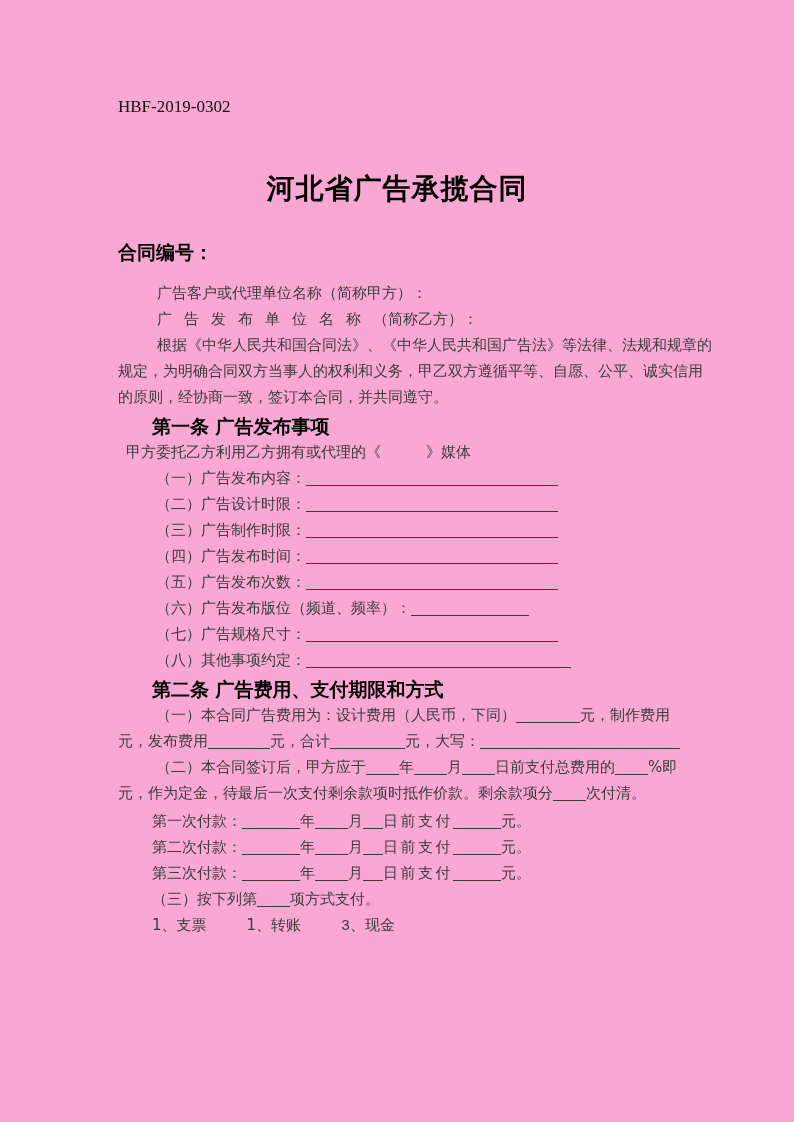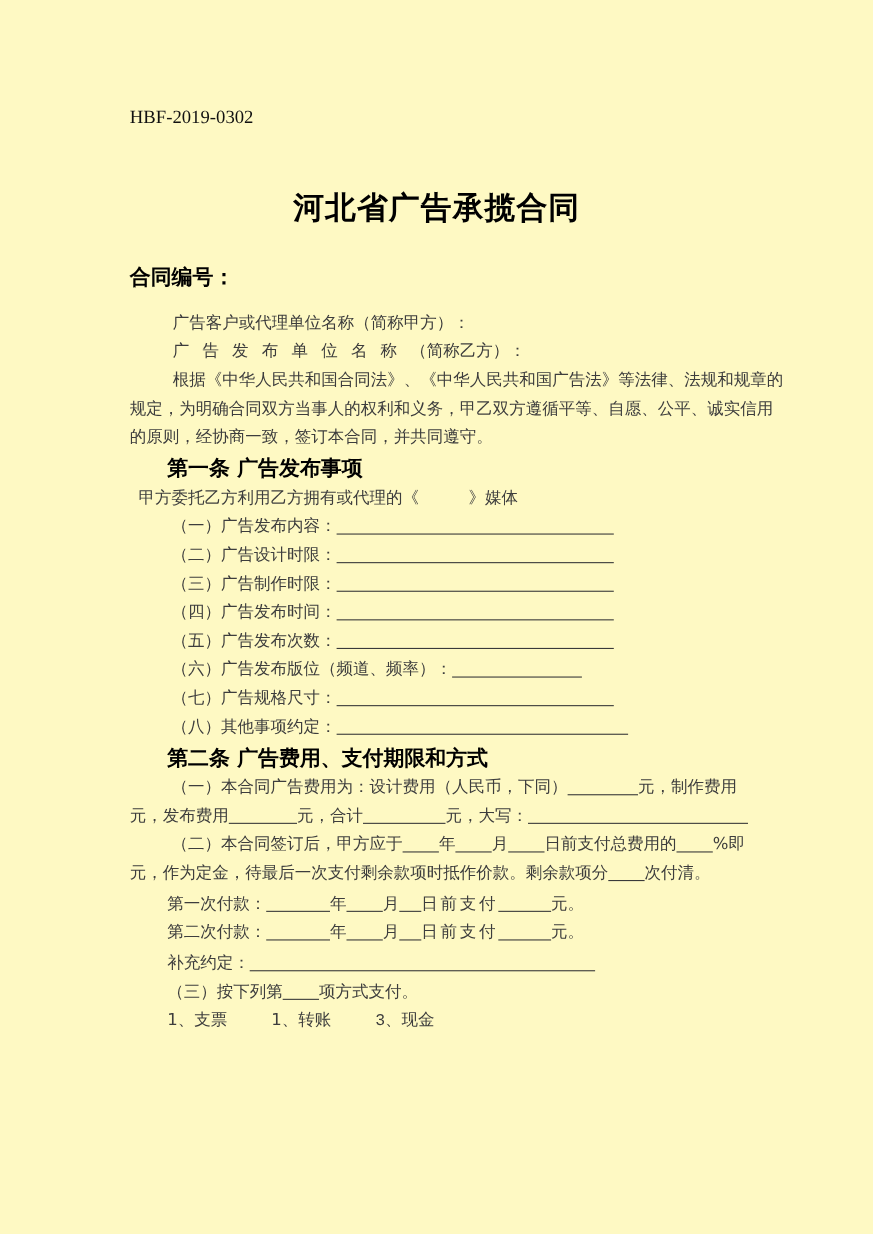--- a/index.html
+++ b/index.html
@@ -1,21 +1,21 @@
 <!DOCTYPE html>
 <html><head>
 <meta charset="utf-8">
 <style>
   * { margin: 0; padding: 0; box-sizing: border-box; }
   html, body { background: #ffffff; }
   .page {
     position: relative;
     width: 794px;
     height: 1122px;
-    background: #fef9c3;
+    background: #f9a8d4;
     overflow: hidden;
     font-family: "DejaVu Sans", "Liberation Sans", sans-serif;
   }
   .inner { padding: 96px 118px 0 118px; }
 
   .docnum {
     font-family: "Liberation Serif", "DejaVu Serif", serif;
     font-size: 17px;
     line-height: 22px;
     color: #111111;
@@ -148,24 +148,24 @@
       <div class="line">
         <span>元，作为定金，待最后一次支付剩余款项时抵作价款。剩余款项分</span><span class="bl" style="width:33px"></span><span>次付清。</span>
       </div>
 
       <div class="line ind1 mt2">
         <span>第一次付款：</span><span class="bl" style="width:58px"></span><span>年</span><span class="bl" style="width:33px"></span><span>月</span><span class="bl" style="width:20px"></span><span class="spread2">日前支付</span><span class="bl" style="width:48px"></span><span>元。</span>
       </div>
       <div class="line ind1">
         <span>第二次付款：</span><span class="bl" style="width:58px"></span><span>年</span><span class="bl" style="width:33px"></span><span>月</span><span class="bl" style="width:20px"></span><span class="spread2">日前支付</span><span class="bl" style="width:48px"></span><span>元。</span>
       </div>
+      <div class="line ind1">
+        <span>第三次付款：</span><span class="bl" style="width:58px"></span><span>年</span><span class="bl" style="width:33px"></span><span>月</span><span class="bl" style="width:20px"></span><span class="spread2">日前支付</span><span class="bl" style="width:48px"></span><span>元。</span>
+      </div>
 
-      <div class="line ind1 mt2">
-        <span>补充约定：</span><span class="bl" style="width:314px"></span>
-      </div>
 
       <div class="line ind1">
         <span>（三）按下列第</span><span class="bl" style="width:33px"></span><span>项方式支付。</span>
       </div>
 
       <div class="line ind1">
         <span class="opt">1、支票</span><span class="opt">1、转账</span><span class="opt">3、现金</span>
       </div>
 
     </div>

